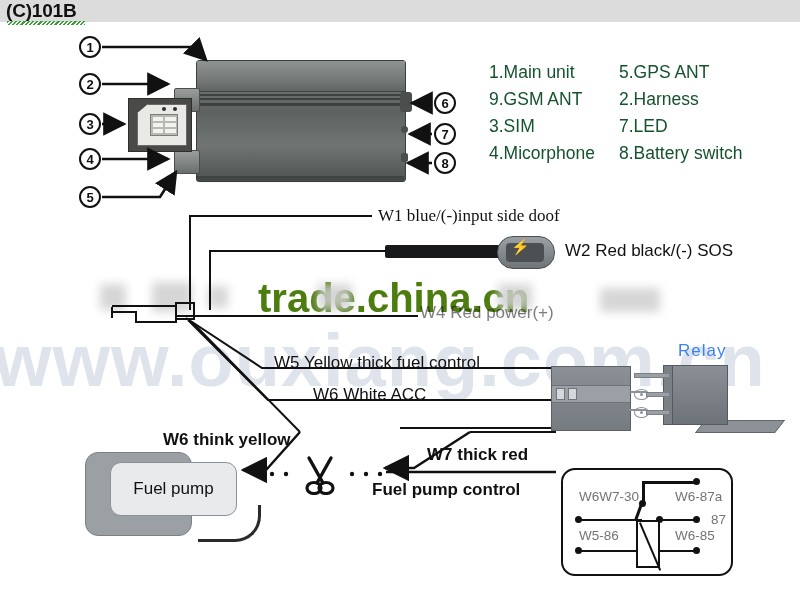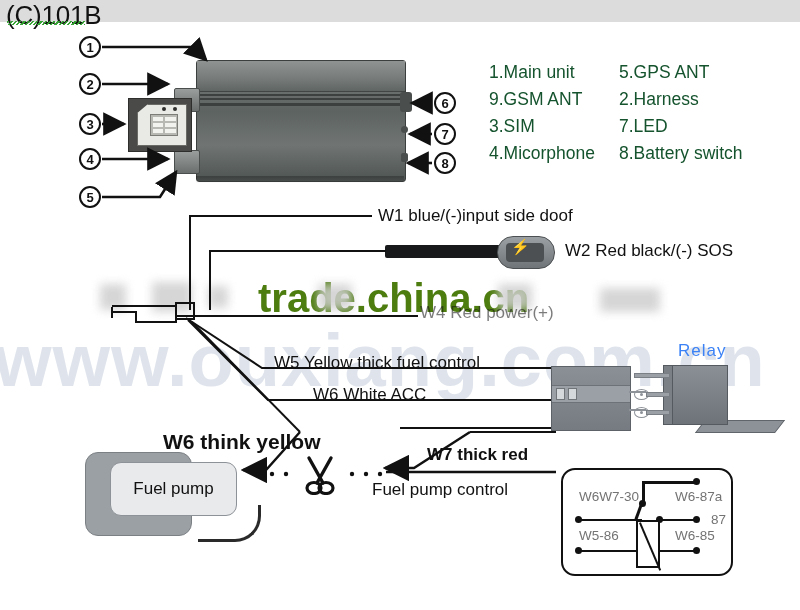--- a/index.html
+++ b/index.html
@@ -13,21 +13,21 @@
   }
   #root{position:absolute;inset:0;}
 
   
   .titlebar{
     position:absolute;left:0;top:0;width:800px;height:22px;
     background:#dcdcdc;
   }
   .title-text{
     position:absolute;left:6px;top:0px;
-    font-size:26px;font-weight:normal;color:#111;
+    font-size:19px;font-weight:bold;color:#111;
     letter-spacing:-.2px;
     white-space:nowrap;
   }
   .spellwave{
     position:absolute;left:7px;top:21px;width:78px;height:4px;
     background:repeating-linear-gradient(135deg,#2ea02e 0 1.5px,transparent 1.5px 3px);
     opacity:.95;
   }
 
   
@@ -279,28 +279,28 @@
   <div class="h-blur" style="left:318px;top:284px;width:34px;height:26px;"></div>
   <div class="h-blur" style="left:498px;top:284px;width:34px;height:26px;"></div>
   <div class="h-blur" style="left:600px;top:288px;width:60px;height:24px;"></div>
 
   <div class="sos-cable"></div>
   <div class="sos-btn">
     <div class="sos-inner"></div>
     <div class="sos-bolt">⚡</div>
   </div>
 
-  <div class="lbl" style="left:378px;top:206px;font-size:17px;">W1 blue/(-)input side doof</div>
+  <div class="lbl" style="left:378px;top:206px;font-size:17px;font-family:Liberation Serif, serif;">W1 blue/(-)input side doof</div>
   <div class="lbl" style="left:565px;top:241px;font-size:17px;">W2 Red black/(-) SOS</div>
   <div class="lbl" style="left:420px;top:303px;font-size:17px;opacity:.55;">W4 Red power(+)</div>
   <div class="lbl" style="left:274px;top:353px;font-size:17px;">W5 Yellow thick fuel  control</div>
   <div class="lbl" style="left:313px;top:385px;font-size:17px;">W6   White ACC</div>
-  <div class="lbl" style="left:163px;top:430px;font-size:21px;font-weight:bold;">W6 think yellow</div>
+  <div class="lbl" style="left:163px;top:430px;font-size:17px;font-weight:bold;">W6 think yellow</div>
   <div class="lbl" style="left:427px;top:445px;font-size:17px;font-weight:bold;">W7 thick red</div>
-  <div class="lbl" style="left:372px;top:480px;font-size:17px;font-weight:normal;">Fuel pump control</div>
+  <div class="lbl" style="left:372px;top:480px;font-size:17px;font-weight:bold;">Fuel pump control</div>
 
   <div class="conn-block">
     <div class="conn-slot"></div>
     <div class="conn-pin" style="left:4px;"></div>
     <div class="conn-pin" style="left:16px;"></div>
   </div>
 
   <div class="relay-title">Relay</div>
   <div class="relay-foot"></div>
   <div class="relay-side"></div>

